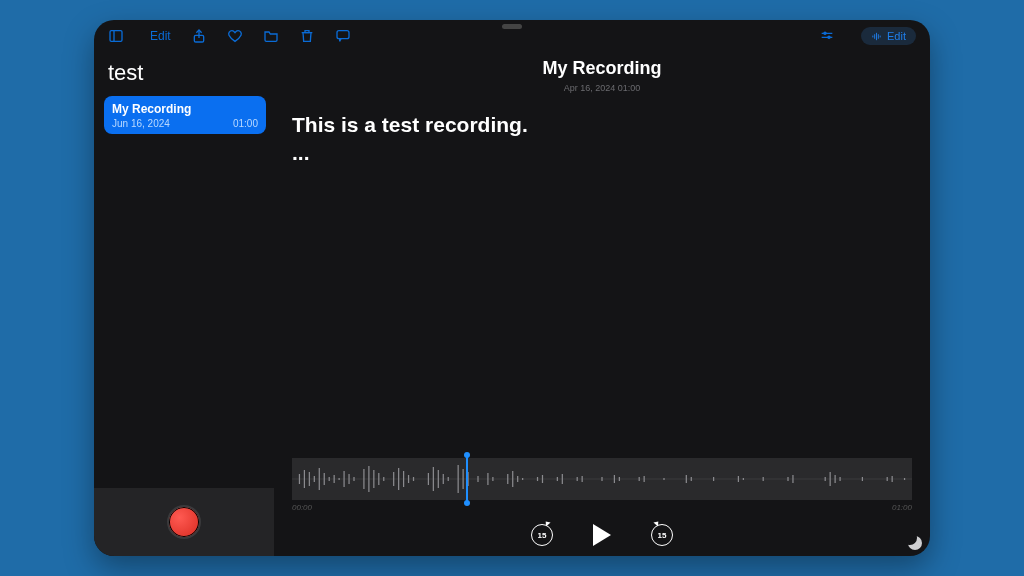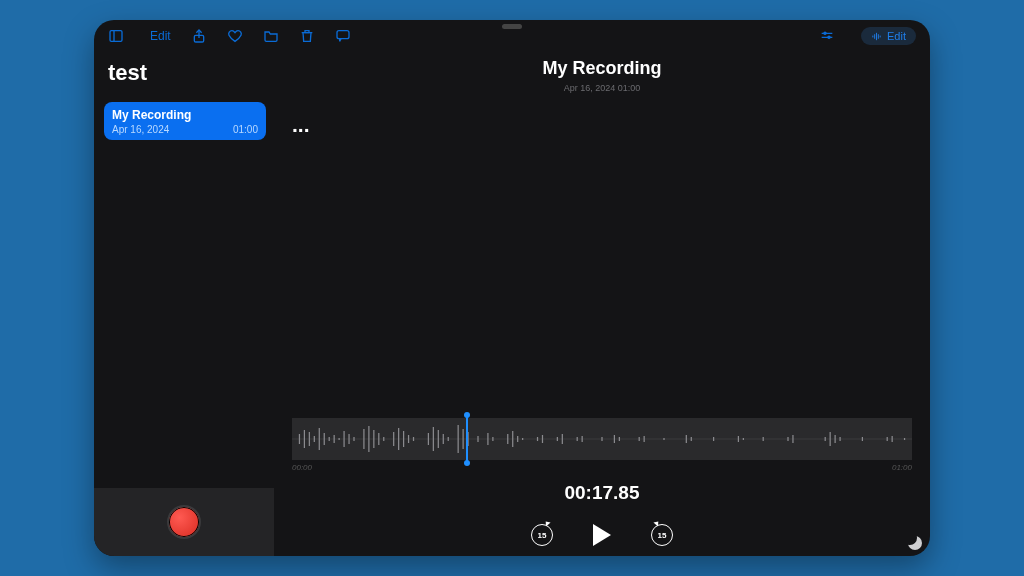--- a/index.html
+++ b/index.html
@@ -21,21 +21,21 @@
   .top-toolbar .spacer { flex: 1; }
   .tb-icon { width: 16px; height: 16px; color: #0a6bd6; }
   .tb-text { color: #0a6bd6; font-size: 12px; }
   .tb-btn { cursor: pointer; display: flex; align-items: center; }
   .edit-pill {
     background: #1a2a3c; color: #1f7eea; font-size: 11px; padding: 3px 10px;
     border-radius: 12px; display: flex; align-items: center; gap: 5px;
   }
   .content { display: flex; height: calc(100% - 32px); }
   .sidebar { width: 180px; padding: 6px 8px 0 10px; display: flex; flex-direction: column; }
-  .side-title { color: #fff; font-size: 22px; font-weight: 700; padding: 2px 4px 16px; }
+  .side-title { color: #fff; font-size: 22px; font-weight: 400; padding: 2px 4px 10px; }
   .rec-item {
     background: #0a6ff0; border-radius: 8px; padding: 6px 8px 5px; color: #fff;
     display: flex; flex-direction: column; gap: 2px; cursor: pointer;
   }
   .rec-item-title { font-size: 12px; font-weight: 600; }
   .rec-item-row { display: flex; justify-content: space-between; font-size: 10px; color: #b9d9ff; }
   .sidebar-spacer { flex: 1; }
   .record-tray {
     height: 68px; background: #242426; margin-left: -10px; margin-right: -8px;
     display: flex; align-items: center; justify-content: center;
@@ -59,21 +59,21 @@
     position: absolute; top: -3px; bottom: -3px; width: 2px; background: #1f8fff;
     left: 28%;
   }
   .playhead::before, .playhead::after {
     content: ""; position: absolute; left: -2px; width: 6px; height: 6px;
     background: #1f8fff; border-radius: 50%;
   }
   .playhead::before { top: -3px; } .playhead::after { bottom: -3px; }
   .ruler { display: flex; justify-content: space-between; font-size: 8px; color: #555; padding: 3px 2px 0; font-style: italic; }
   .timecode { color: #fff; font-size: 19px; font-weight: 700; text-align: center; margin-top: 10px; }
-  .controls { display: flex; align-items: center; justify-content: center; gap: 40px; margin-top: 20px; }
+  .controls { display: flex; align-items: center; justify-content: center; gap: 40px; margin-top: 12px; }
   .ctl { color: #fff; cursor: pointer; }
   .skip-ring {
     width: 22px; height: 22px; border: 1.6px solid #fff; border-radius: 50%;
     display: flex; align-items: center; justify-content: center; font-size: 8px; font-weight: 700;
     position: relative;
   }
   .skip-ring::after {
     content: ""; position: absolute; top: -4px; width: 0; height: 0;
     border-left: 3px solid transparent; border-right: 3px solid transparent;
   }
@@ -156,36 +156,37 @@
       <span>Edit</span>
     </span>
   </div>
 
   <div class="content">
     <div class="sidebar">
       <div class="side-title">test</div>
       <div class="rec-item">
         <span class="rec-item-title">My Recording</span>
         <div class="rec-item-row">
-          <span>Apr 16, 2024</span>
+          <span>Jun 16, 2024</span>
           <span>01:00</span>
         </div>
       </div>
       <div class="sidebar-spacer"></div>
       <div class="record-tray">
         <div class="record-btn"></div>
       </div>
     </div>
 
     <div class="main">
       <div class="hdr">
         <div class="hdr-title">My Recording</div>
         <div class="hdr-sub">Apr 16, 2024  01:00</div>
       </div>
       <div class="transcript">
+        <span>This is a test recording.</span>
         <span class="dots">...</span>
       </div>
       <div class="main-spacer"></div>
 
       <div class="wave-wrap">
         <svg class="wave-svg" viewBox="0 0 500 42" preserveAspectRatio="none">
           <g stroke="#8a8a8e" stroke-width="1">
             <line x1="0" y1="21" x2="500" y2="21" stroke="#3a3a3c"></line>
 
             <g>
@@ -257,21 +258,20 @@
             </g>
           </g>
         </svg>
         <div class="playhead" style="left: 28%;"></div>
       </div>
       <div class="ruler">
         <span>00:00</span>
         <span>01:00</span>
       </div>
 
-      <div class="timecode">00:17.85</div>
 
       <div class="controls">
         <div class="ctl skip-ring skip-back">
           <span>15</span>
         </div>
         <div class="ctl">
           <div class="play-triangle"></div>
         </div>
         <div class="ctl skip-ring skip-fwd">
           <span>15</span>

